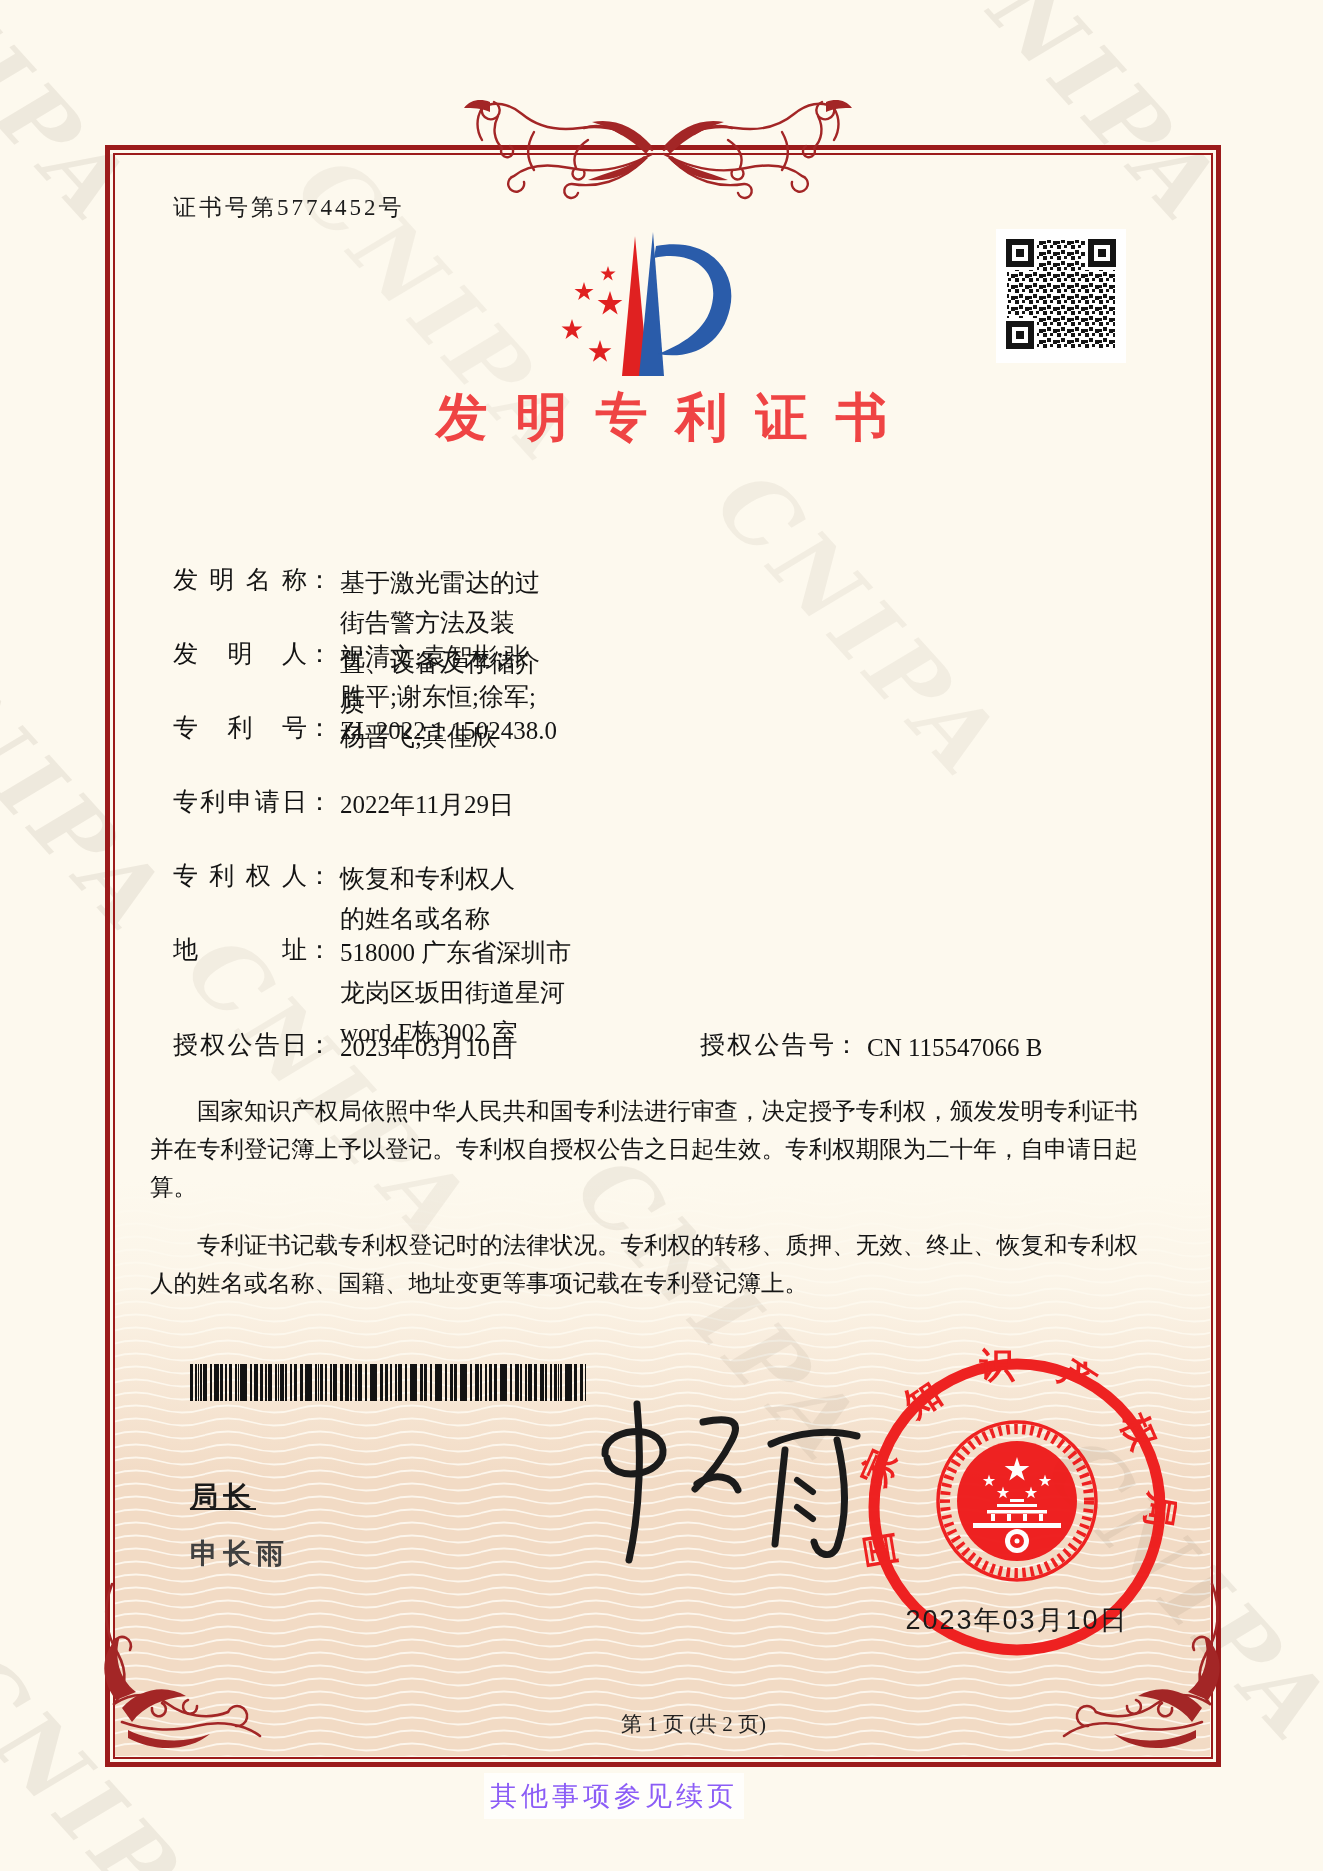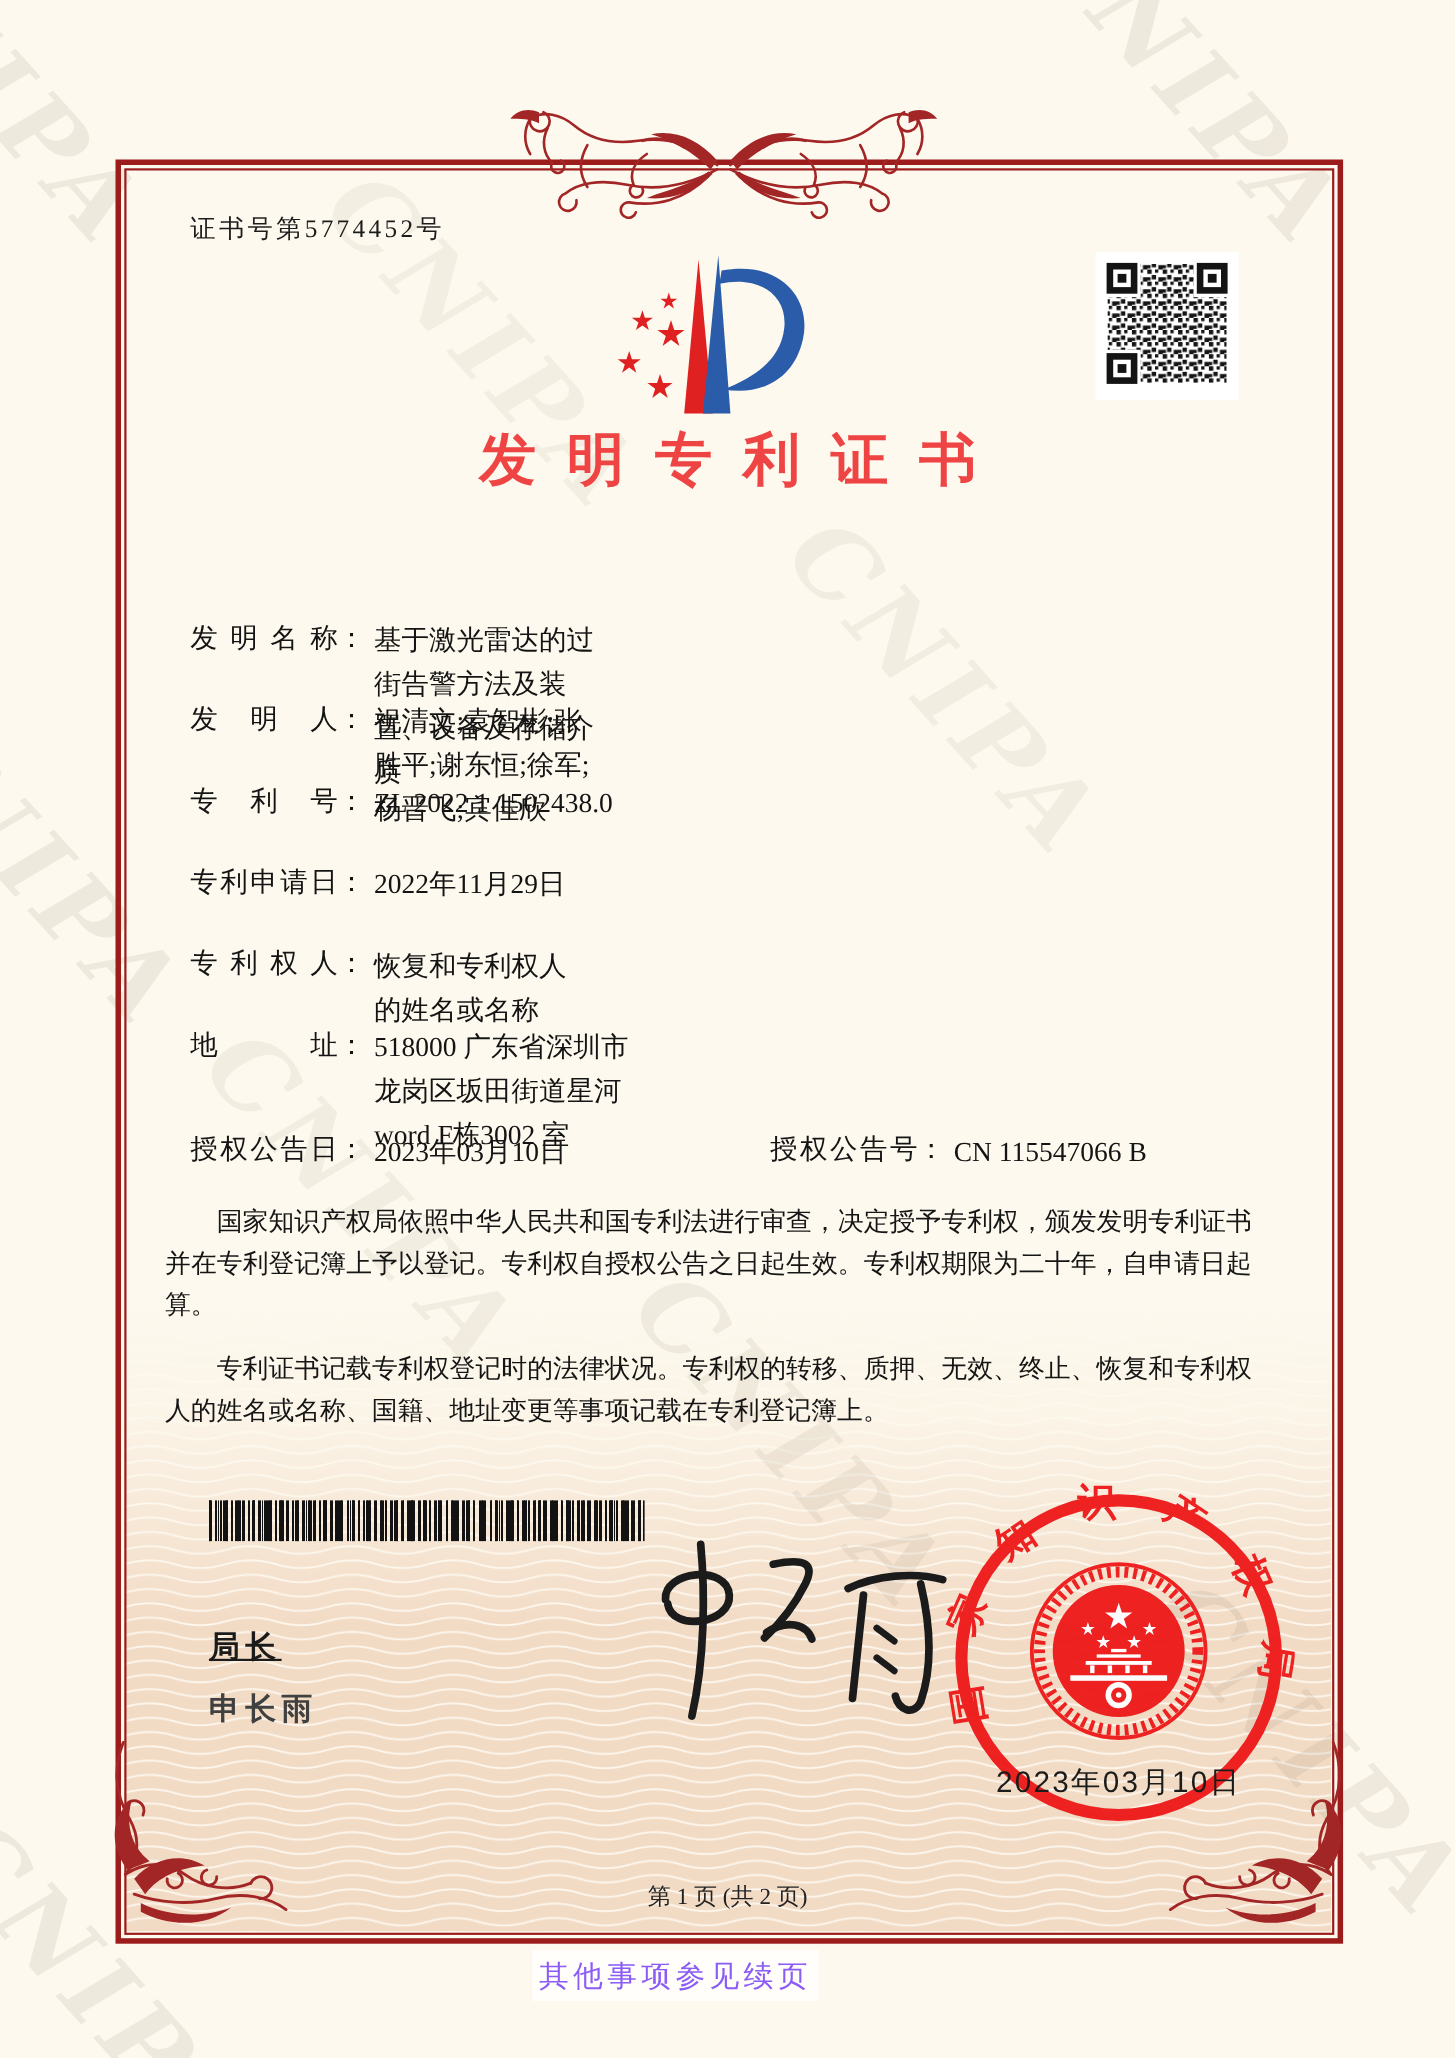--- a/index.html
+++ b/index.html
@@ -52,21 +52,21 @@
   .officer-title{position:absolute;left:190px;top:1478px;font-size:28px;font-weight:600;letter-spacing:5px;
       color:#1b1b1b;font-family:"Liberation Sans","DejaVu Sans",sans-serif;z-index:5;text-decoration:underline;}
   .officer-name{position:absolute;left:190px;top:1535px;font-size:28px;font-weight:600;letter-spacing:5px;
       color:#404040;font-family:"Liberation Sans","DejaVu Sans",sans-serif;z-index:5;}
   .signature{position:absolute;left:575px;top:1392px;z-index:5;}
 
   
   .seal{position:absolute;left:857px;top:1347px;z-index:6;opacity:.97;}
 
   
-  .page-info{position:absolute;left:105px;top:1710px;width:1113px;text-align:center;font-size:21px;color:#222;z-index:5;}
+  .page-info{position:absolute;left:105px;top:1710px;width:1113px;text-align:center;font-size:21px;color:#222;z-index:5;padding-left:32px;}
   .cont-note-box{position:absolute;left:484px;top:1773px;width:260px;height:46px;background:#fffefb;z-index:5;
       display:flex;align-items:center;justify-content:center;}
   .cont-note{font-size:27px;color:#8b5cf6;letter-spacing:4px;}
 </style>
 </head>
 <body>
 
 <div class="page">
 
   <div class="waves">

